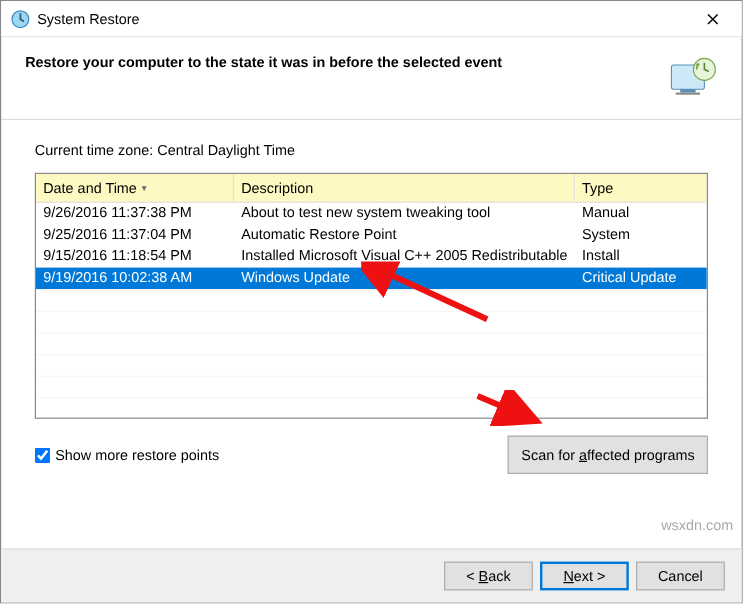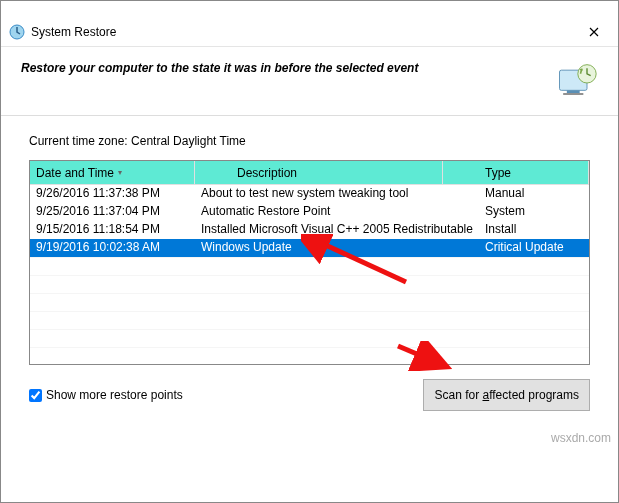--- a/index.html
+++ b/index.html
@@ -19,35 +19,33 @@
       display: flex;
       flex-direction: column;
     }
     .titlebar {
       height: 30px;
       background: #fff;
       border-bottom: 1px solid #e5e5e5;
       display: flex;
       align-items: center;
       padding: 0 2px 0 8px;
-      margin-top: 16px;
     }
     .titlebar-icon { width: 16px; height: 16px; margin-right: 6px;}
     .titlebar-title { flex: 1; font-size: 12px; color: #000; }
     .close-btn {
       width: 44px; height: 28px; display: flex; align-items: center; justify-content: center;
       font-size: 14px; color: #000;
     }
     .header-area {
       padding: 14px 20px 10px 20px;
       display: flex;
       align-items: flex-start;
       border-bottom: 1px solid #ddd;
       min-height:60px;
-      font-style:italic;
     }
     .header-text { flex: 1; font-weight: bold; font-size: 12px; color: #000; }
     .header-icon {
       width: 44px; height: 44px;
     }
     .body-area {
       padding: 18px 28px 10px 28px;
       flex: 1;
       display: flex;
       flex-direction: column;
@@ -57,24 +55,23 @@
     .listview {
       border: 1px solid #888;
       background: #fff;
       flex: none;
       height: 205px;
       overflow: hidden;
       position:relative;
     }
     .listview-header {
       display: flex;
-      background: #5eead4;
+      background: #fef9c3;
       height: 24px;
       border-bottom: 1px solid #e0e0e0;
-      gap: 36px;
     }
     .listview-header > div {
       border-right: 1px solid #e0e0e0;
       padding: 4px 6px;
       font-size: 12px;
       display:flex; align-items:center; gap:4px;
     }
     .col-date { width: 165px; }
     .col-desc { flex: 1; width: 275px; }
     .col-type { width: 110px; border-right:none;}
@@ -244,15 +241,20 @@
             <marker id="ah2" markerWidth="8" markerHeight="8" refX="6" refY="4" orient="auto">
               <polygon points="0,0 8,4 0,8" fill="#e11"></polygon>
             </marker>
           </defs>
         <path d="M5 5 L 50 24" stroke="#e11" stroke-width="5" fill="none" marker-end="url(#ah2)"></path>
       </svg>
     </div>
 
   </div>
 
+  <div class="buttonbar">
+    <button class="btn"><span id="btn-back">&lt; <span class="underline">B</span>ack</span></button>
+    <button class="btn default"><span id="btn-next"><span class="underline">N</span>ext &gt;</span></button>
+    <button class="btn">Cancel</button>
+  </div>
 
   <div class="watermark">wsxdn.com</div>
 </div>
 
 </body></html>

